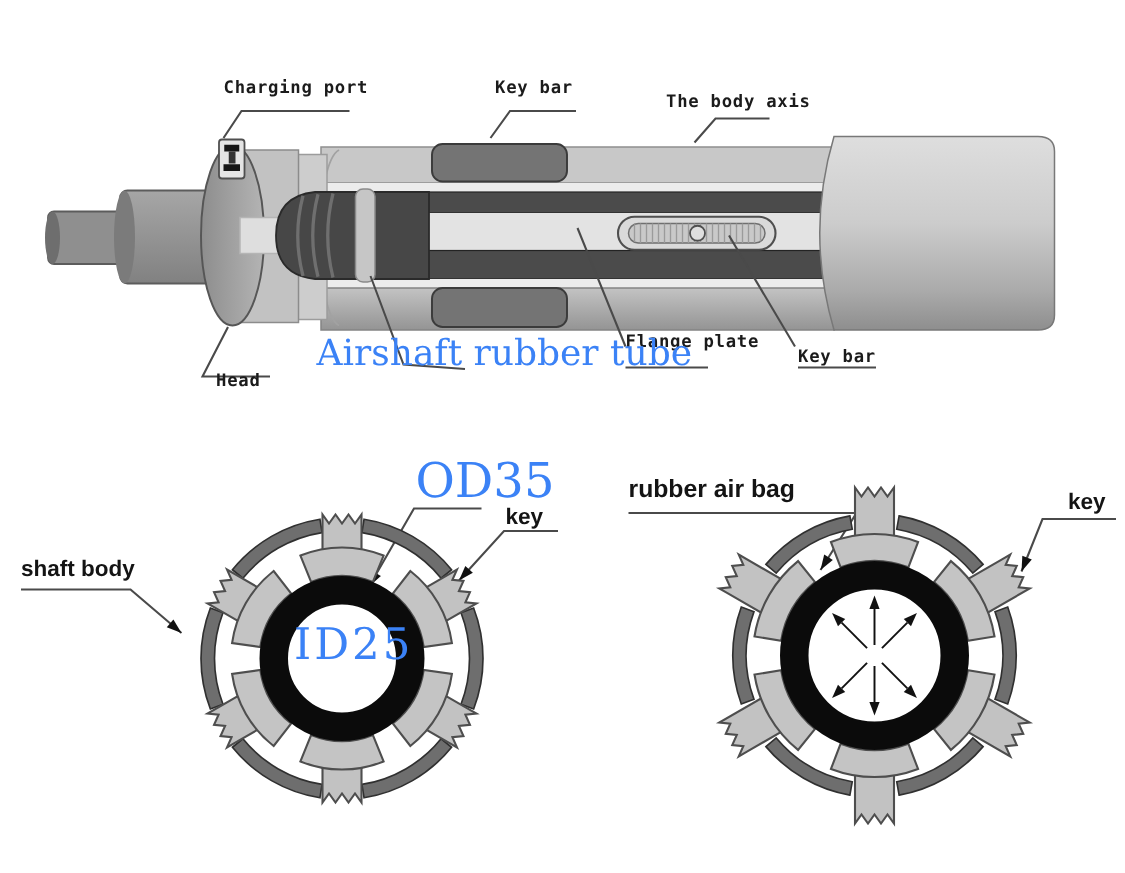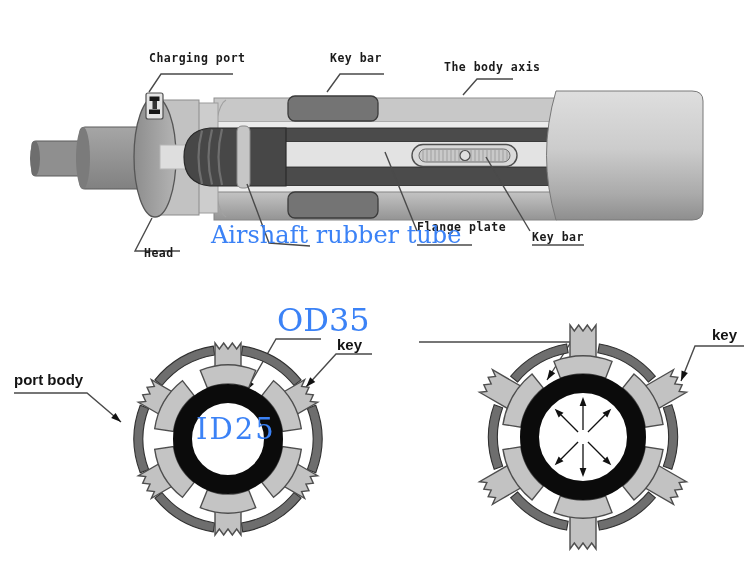--- a/index.html
+++ b/index.html
@@ -210,15 +210,16 @@
   <div class="label cad" style="left:330px;top:27px">Key bar</div>
   <div class="label cad" style="left:444px;top:36px">The body axis</div>
   <div class="label cad" style="left:144px;top:222px">Head</div>
   <div class="label cad" style="left:417px;top:196px">Flange plate</div>
   <div class="label cad" style="left:532px;top:206px">Key bar</div>
   <div class="label accent tube-lbl" style="left:211px;top:197px">Airshaft rubber tube</div>
 
   <div class="label accent od-lbl" style="left:277px;top:277px">OD35</div>
   <div class="label accent id-lbl" style="left:196px;top:388px">ID25</div>
   <div class="label eng" style="left:337px;top:312px">key</div>
-  <div class="label eng" style="left:14px;top:347px">port body</div>
+  <div class="label eng" style="left:14px;top:347px">shaft body</div>
+  <div class="label eng eng-big" style="left:419px;top:293px">rubber air bag</div>
   <div class="label eng" style="left:712px;top:302px">key</div>
 </div>
 
 </body></html>

